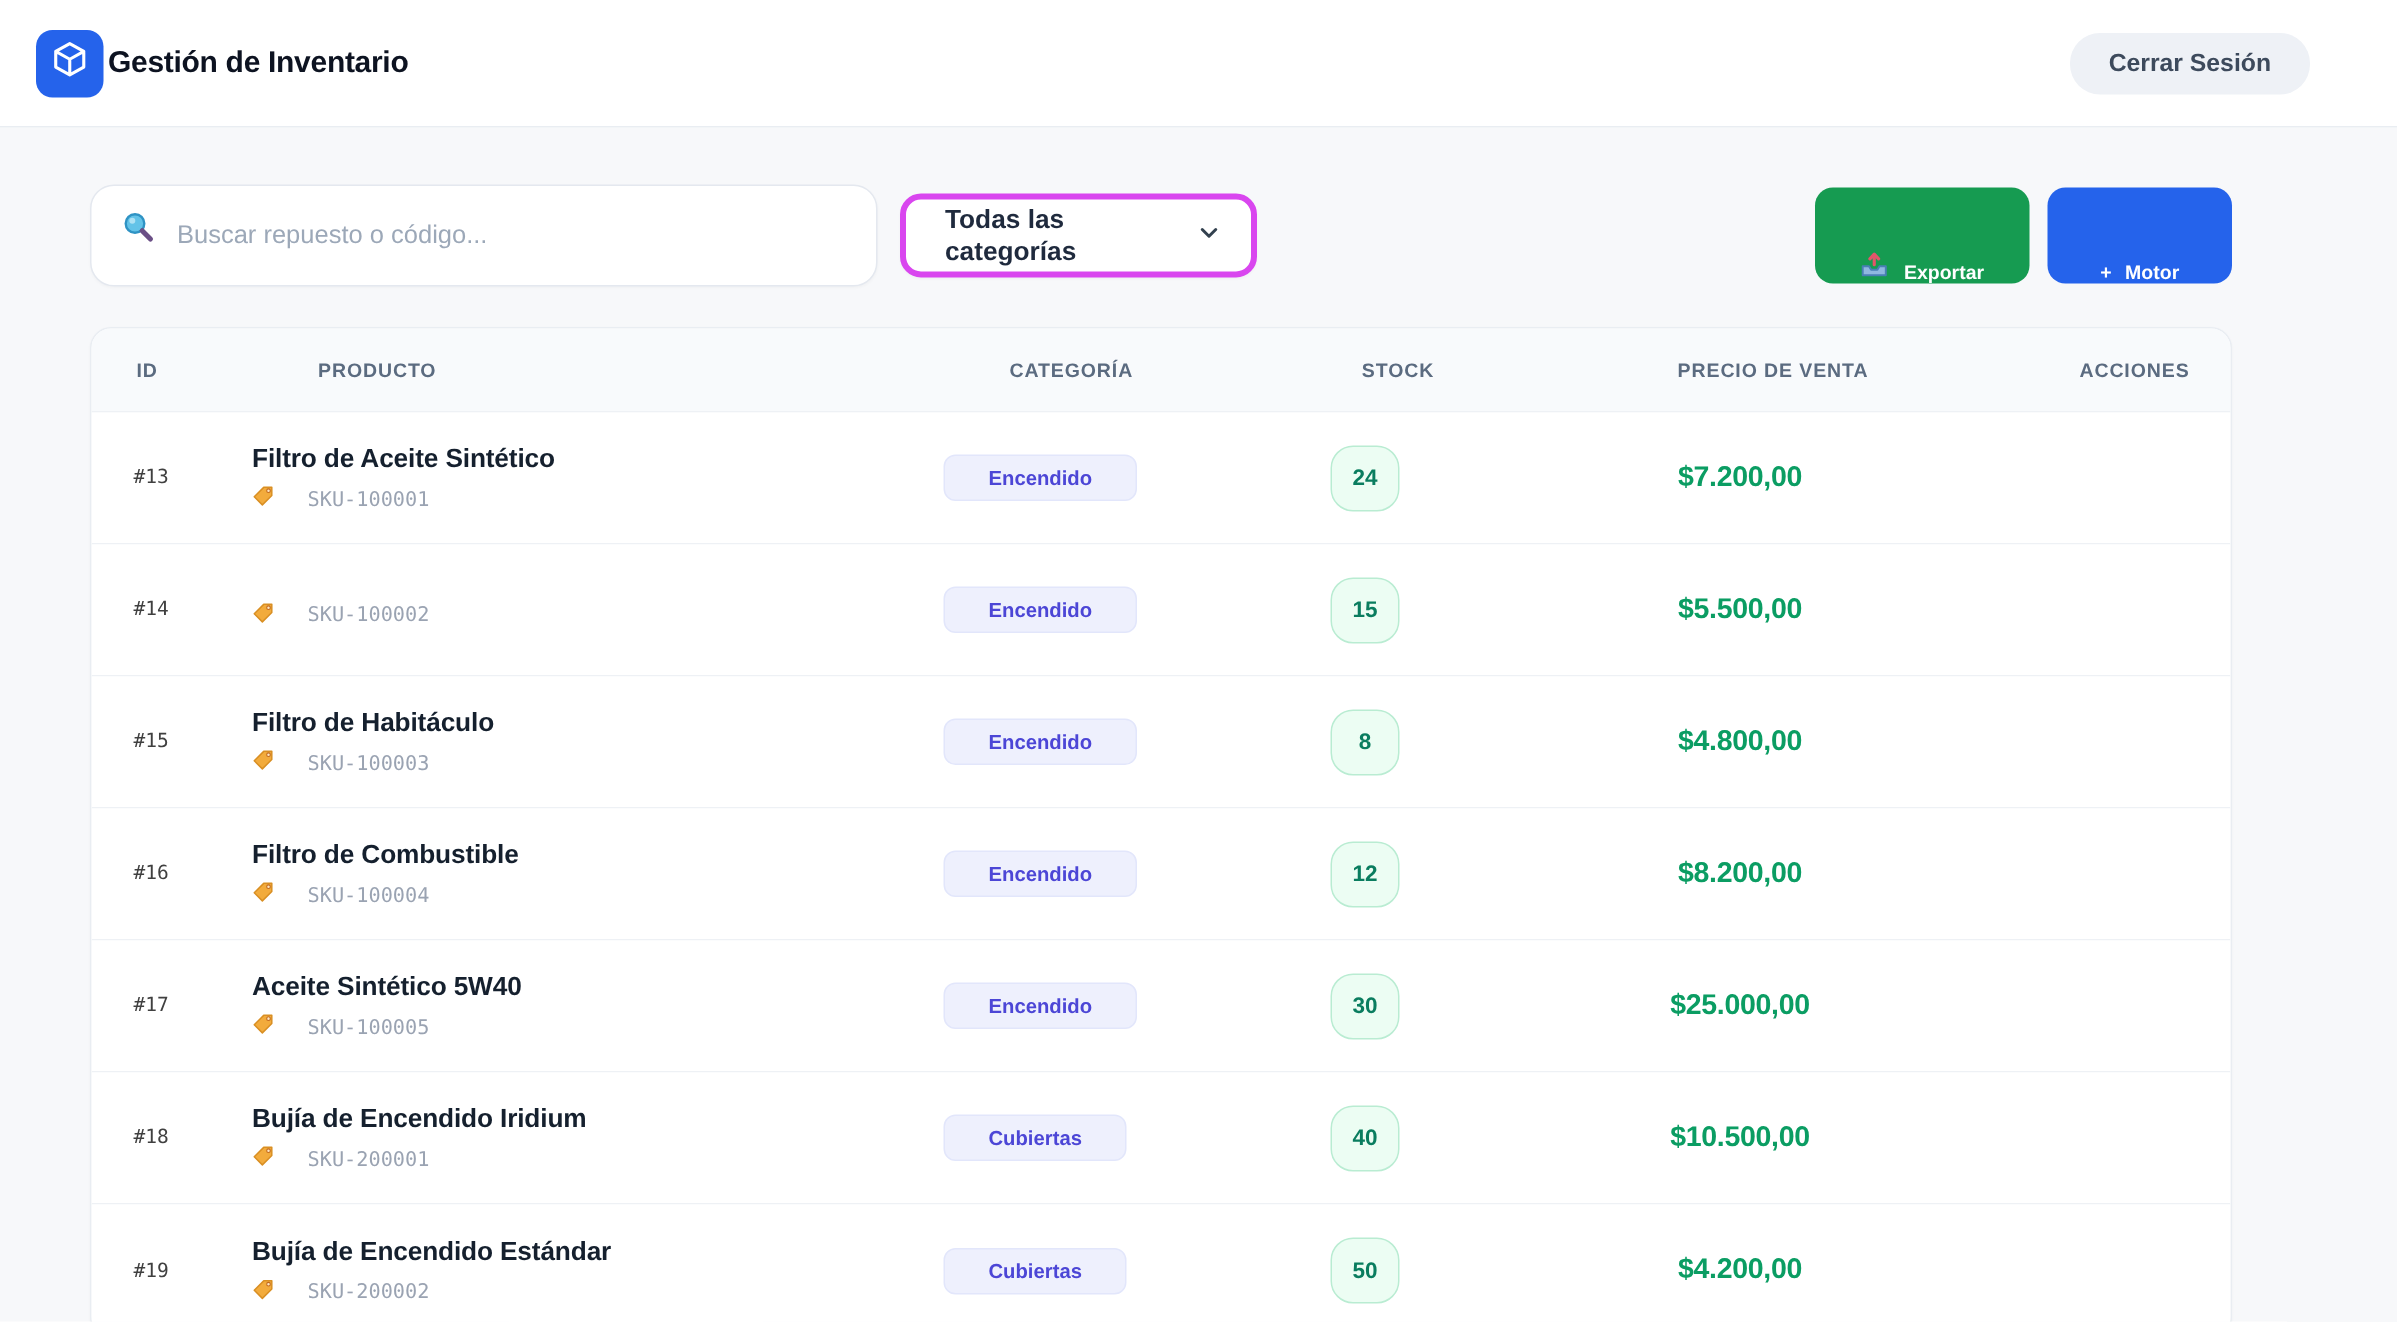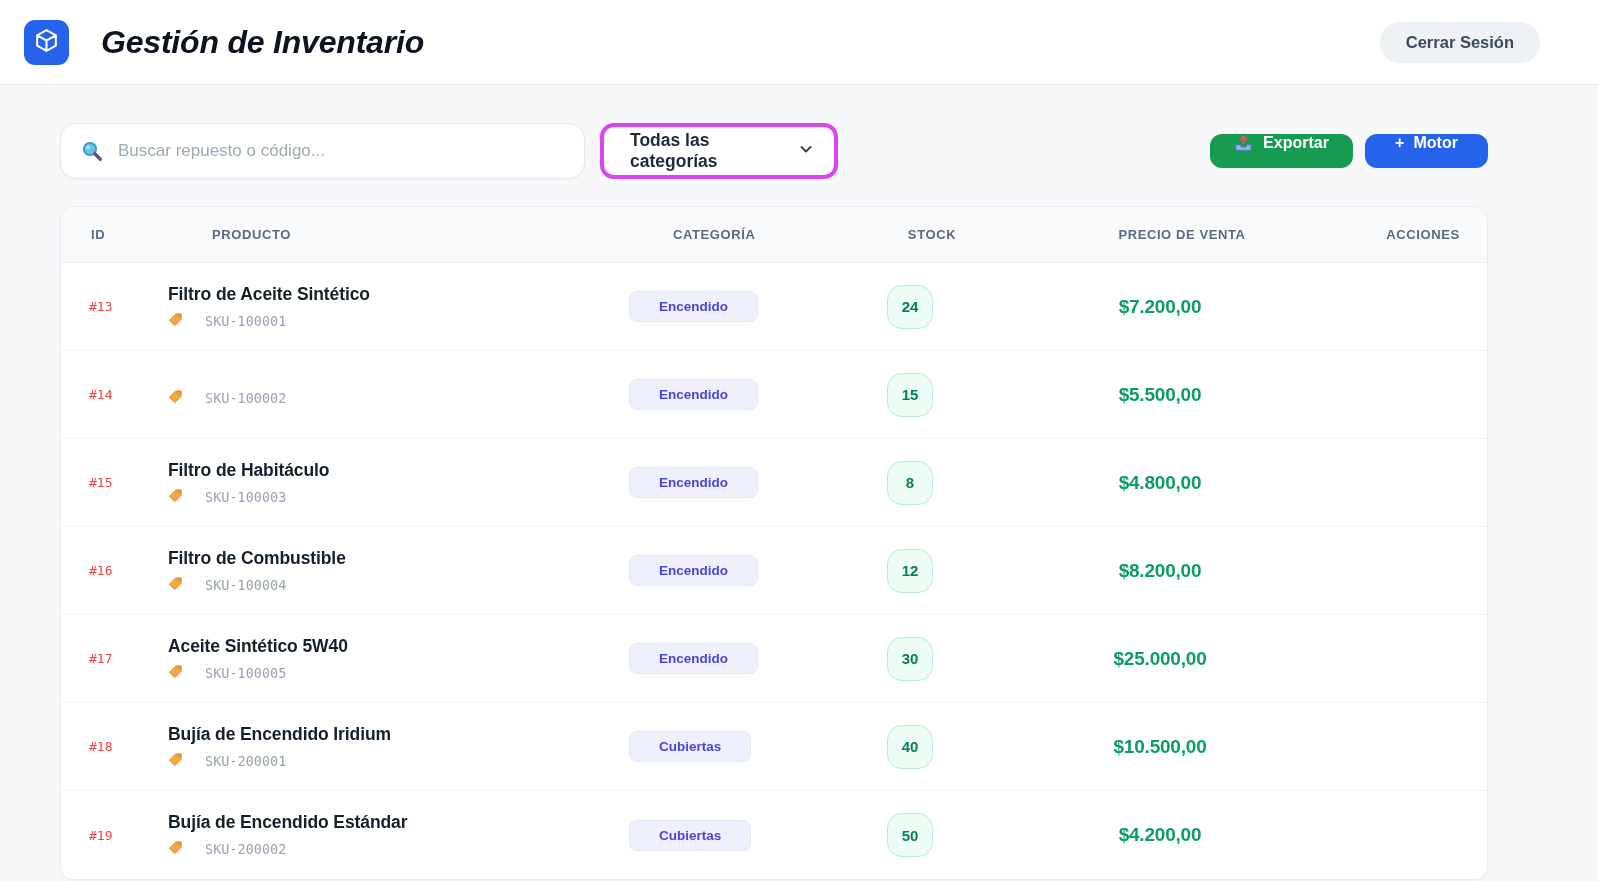--- a/index.html
+++ b/index.html
@@ -14,68 +14,68 @@
     height: 85px; background: #ffffff;
     border-bottom: 1px solid #e9edf2;
     display: flex; align-items: center;
     padding: 0 58px 0 24px;
   }
   .logo {
     width: 45px; height: 45px; border-radius: 11px;
     background: #2563eb; display: flex; align-items: center; justify-content: center;
     flex: 0 0 auto;
   }
-  .app-title { font-size: 32px; font-weight: 800; color: #0d1321; margin-left: 32px; letter-spacing: -0.2px; font-style: italic; }
+  .app-title { font-size: 20px; font-weight: 800; color: #0d1321; margin-left: 3px; letter-spacing: -0.2px; }
   .logout-btn {
     margin-left: auto; background: #eef1f6; border: none; cursor: pointer;
     color: #3d4a5c; font-family: inherit; font-size: 16.5px; font-weight: 600;
     padding: 11px 26px; border-radius: 20px;
   }
   
   .container { width: 1428px; margin: 0 0 0 60px; }
   .toolbar { margin-top: 38px; display: flex; align-items: center; }
-  .search-wrap { position: relative; width: 525px; height: 56px; }
+  .search-wrap { position: relative; width: 525px; height: 68px; }
   .search-input {
     width: 100%; height: 100%; border: 1px solid #e4e8ef; border-radius: 16px;
     background: #ffffff; font-family: inherit; font-size: 17px; color: #334155;
     padding: 0 20px 0 57px; outline: none; box-shadow: 0 1px 2px rgba(16,24,40,.03);
   }
   .search-input::placeholder { color: #9ca8b8; }
   .search-icon { position: absolute; left: 21px; top: 17px; width: 22px; height: 22px; }
   .select-box {
     margin-left: 15px; width: 238px; height: 56px;
     background: #ffffff; border: 4px solid #d946ef; border-radius: 14px;
     display: flex; align-items: center; justify-content: space-between;
     padding: 0 20px 0 26px; cursor: pointer; box-shadow: 0 1px 2px rgba(16,24,40,.03);
   }
   .select-value { font-size: 17.5px; font-weight: 600; color: #1f2a3d; }
   .toolbar-spacer { flex: 1; }
   .btn { border: none; cursor: pointer; font-family: inherit; font-weight: 700;
-         font-size: 16px; height: 34px; border-radius: 12px;
-         display: flex; align-items: flex-start; justify-content: center; color: #ffffff; }
+         font-size: 13px; height: 64px; border-radius: 12px;
+         display: flex; align-items: flex-end; justify-content: center; color: #ffffff; }
   .btn-export { background: #169b51; width: 143px; gap: 10px; }
   .btn-new { background: #2563eb; width: 123px; margin-left: 12px; gap: 9px; }
   
   .card {
     margin-top: 27px; background: #ffffff;
     border: 1px solid #e9edf2; border-radius: 14px;
     box-shadow: 0 1px 2px rgba(16,24,40,.04);
     overflow: hidden;
   }
   .tgrid { display: grid; grid-template-columns: 107px 461px 186px 190px 310px 1fr; align-items: center; }
   .thead { height: 56px; background: #f8fafc; border-bottom: 1px solid #eef1f5; }
   .th {
     font-size: 13px; font-weight: 700; color: #5b6b80; letter-spacing: 0.6px; padding-left: 44px;
   }
   .th-id { padding-left: 30px; }
   .th-center { text-align: center; }
   .trow { height: 88px; border-bottom: 1px solid #eef1f5; background: #ffffff; }
   .trow:last-child { border-bottom: none; }
   .cell-id { padding-left: 28px; font-family: "DejaVu Sans Mono", "Liberation Mono", monospace;
-             font-size: 13px; color: #ef4444; }
+             font-size: 13px; color: #404040; }
   .prod-name { font-size: 17.5px; font-weight: 700; color: #15202e; letter-spacing: -0.1px; }
   .prod-sku { margin-top: 7px; display: flex; align-items: center; gap: 22px;
               font-family: "DejaVu Sans Mono", "Liberation Mono", monospace;
               font-size: 13.5px; color: #9aa3b2; }
   .badge-category {
     display: inline-block; background: #eef0fd; border: 1px solid #e2e6fb;
     color: #4c46d6; font-size: 13.5px; font-weight: 600;
     padding: 7px 29px; border-radius: 8px;
   }
   .cell-stock { text-align: center; }

